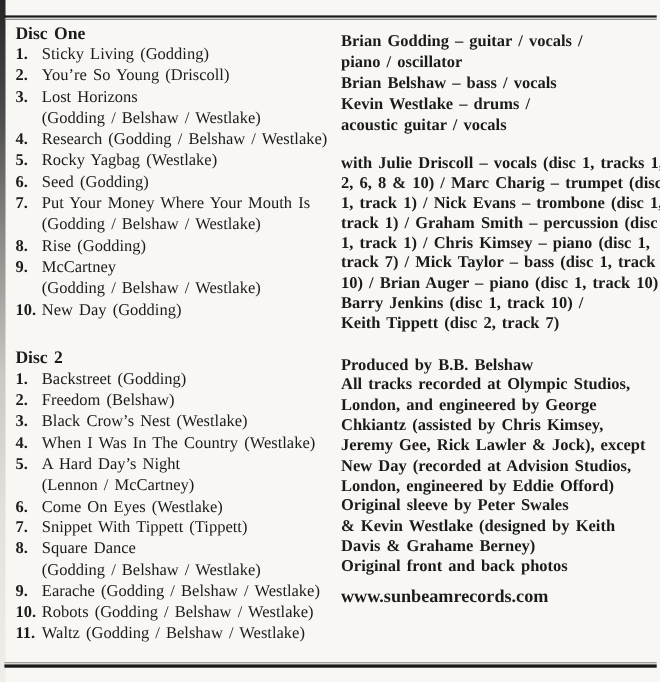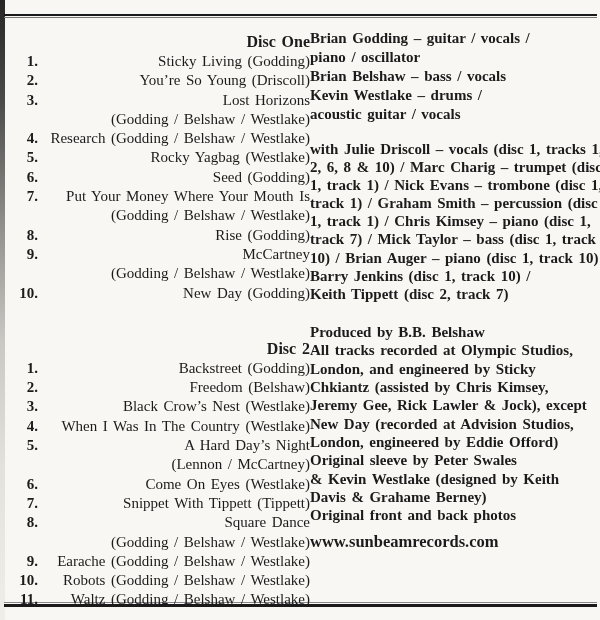--- a/index.html
+++ b/index.html
@@ -15,24 +15,24 @@
   
   .edge-left{
     position:absolute;left:0;top:0;width:5px;height:620px;
     background:linear-gradient(to bottom,#262626 0%,#4a4a4a 16%,#8f8e8a 36%,#c9c8c3 55%,#e2e1dc 75%,#efeee9 100%);
   }
   .rule{position:absolute;left:4px;right:3px;}
   .rule-top{top:14px;height:1px;border-top:2px solid #1a1a1a;border-bottom:1px solid #777;}
   .rule-bottom{top:602px;height:1px;border-top:1px solid #888;border-bottom:3px solid #1a1a1a;}
   
   .col{position:absolute;font-size:15px;white-space:nowrap;word-spacing:0.12em;}
-  .col-left{left:14px;top:32px;width:296px;line-height:19.3px;text-align:right;}
+  .col-left{left:14px;top:21px;width:296px;line-height:19.3px;}
   .col-right{left:310px;top:29px;width:280px;font-weight:700;}
   .disc-heading{font-weight:700;font-size:16px;line-height:20px;}
-  .disc2-block{margin-top:36px;}
+  .disc2-block{margin-top:24px;}
   .track{display:flex;}
   .track .num{flex:0 0 24px;font-weight:700;}
   .track .title{flex:1 1 auto;}
   .cont{padding-left:24px;}
   .blk{margin:0;}
   .blk-personnel{line-height:19px;}
   .blk-guests{line-height:18.1px;margin-top:16px;}
   .blk-production{line-height:18.35px;margin-top:20px;}
   .website{margin-top:7px;font-size:16.5px;line-height:20px;}
 </style>
@@ -160,21 +160,21 @@
       <div>1, track 1) / Chris Kimsey – piano (disc 1,</div>
       <div>track 7) / Mick Taylor – bass (disc 1, track</div>
       <div>10) / Brian Auger – piano (disc 1, track 10) /</div>
       <div>Barry Jenkins (disc 1, track 10) /</div>
       <div>Keith Tippett (disc 2, track 7)</div>
     </div>
 
     <div class="blk blk-production">
       <div>Produced by B.B. Belshaw</div>
       <div>All tracks recorded at Olympic Studios,</div>
-      <div>London, and engineered by Sticky</div>
+      <div>London, and engineered by George</div>
       <div>Chkiantz (assisted by Chris Kimsey,</div>
       <div>Jeremy Gee, Rick Lawler &amp; Jock), except</div>
       <div>New Day (recorded at Advision Studios,</div>
       <div>London, engineered by Eddie Offord)</div>
       <div>Original sleeve by Peter Swales</div>
       <div>&amp; Kevin Westlake (designed by Keith</div>
       <div>Davis &amp; Grahame Berney)</div>
       <div>Original front and back photos</div>
     </div>
 

